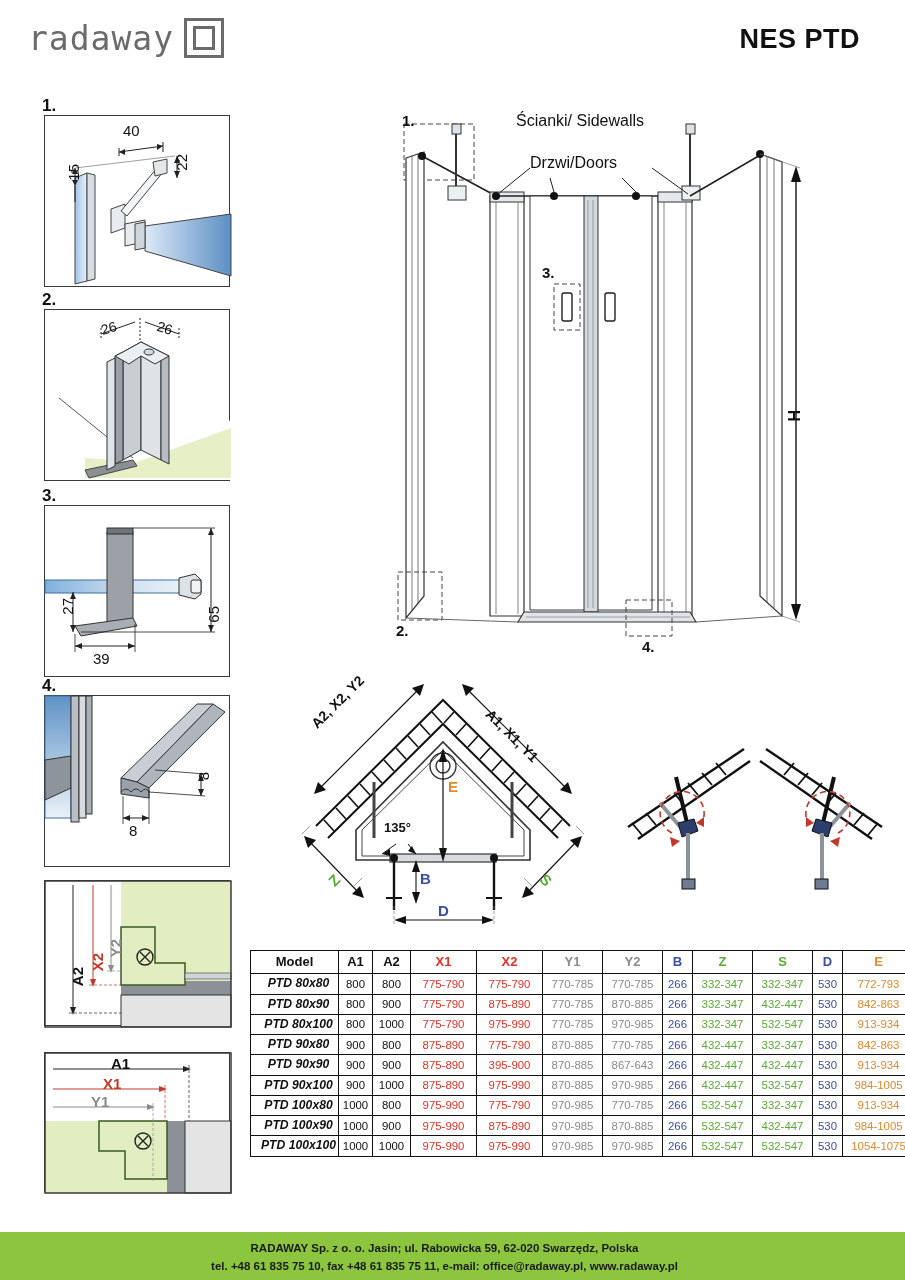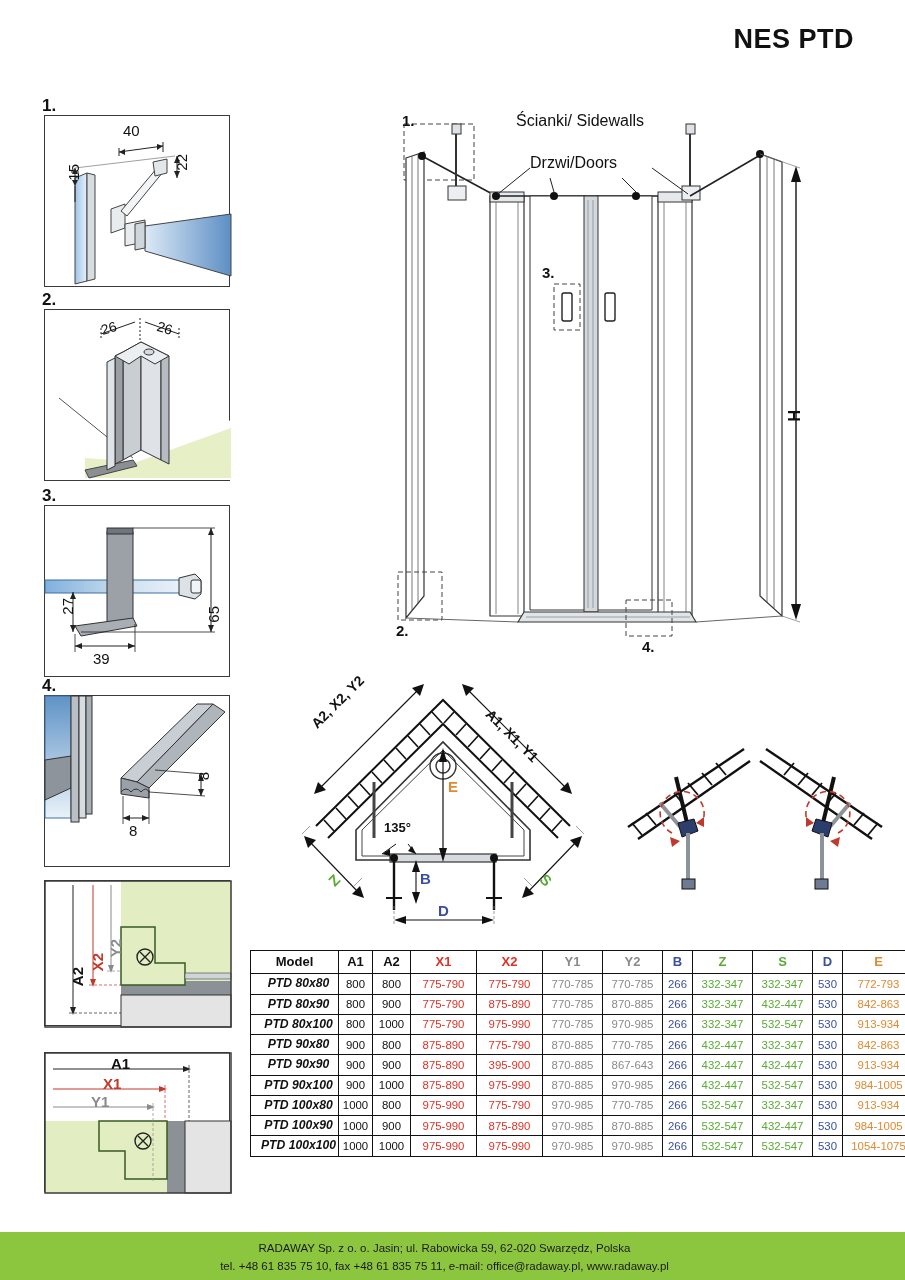--- a/index.html
+++ b/index.html
@@ -8,21 +8,21 @@
     font-family:"Liberation Sans", sans-serif;
     color:#1a1a1a;position:relative;overflow:hidden;
   }
   .page{position:relative;width:905px;height:1280px;}
 
   
   .logo{position:absolute;left:28px;top:18px;display:flex;align-items:center;gap:10px;}
   .logo-word{font-family:"DejaVu Sans Mono", monospace;font-size:33px;letter-spacing:1px;color:#6b6b6b;line-height:1;}
   .logo-mark{width:40px;height:40px;border:3px solid #6b6b6b;display:flex;align-items:center;justify-content:center;box-sizing:border-box;}
   .logo-mark i{display:block;width:22px;height:24px;border:3px solid #6b6b6b;box-sizing:border-box;}
-  .title{position:absolute;right:51px;top:24px;font-size:27px;font-weight:bold;letter-spacing:.5px;color:#111;}
+  .title{position:absolute;right:45px;top:24px;font-size:27px;font-weight:bold;letter-spacing:.5px;color:#111;}
 
   
   .panel{position:absolute;border:1.5px solid #3a3a3a;background:#fff;box-sizing:border-box;}
   .pnum{position:absolute;font-size:17px;font-weight:bold;color:#111;}
 
   .lbl{position:absolute;font-size:13px;color:#111;white-space:nowrap;}
   .lbl.rot{transform-origin:0 0;}
 
   svg{display:block;overflow:visible;}
 
@@ -38,29 +38,35 @@
   tbody td.model{font-weight:bold;font-style:italic;font-size:12.2px;padding-left:8px;}
   .c-red{color:#e03127;}
   .c-gray{color:#8a8a8a;}
   .c-blue{color:#3b4fa0;}
   .c-green{color:#5aab35;}
   .c-orange{color:#e08a31;}
   .c-black{color:#111;}
 
   
   .footer{position:absolute;left:0;top:1232px;width:905px;height:48px;background:#8cc63e;}
-  .footer .ft{position:absolute;left:0;right:16px;text-align:center;color:#1b1b1b;font-size:11.5px;line-height:1.65;}
+  .footer .ft{position:absolute;left:0;right:16px;text-align:center;color:#1b1b1b;font-size:11.5px;line-height:1.65;font-weight:bold;}
   .footer .ft.l1{top:7px;}
   .footer .ft.l2{top:25px;}
 </style>
 </head>
 <body>
 
 <div class="page">
 
+  <div class="logo">
+    <span class="logo-word">radaway</span>
+    <span class="logo-mark">
+        <i></i>
+      </span>
+  </div>
   <div class="title">NES PTD</div>
 
   <div class="pnum" style="left:42px;top:96px;">1.</div>
   <div class="panel" style="left:44px;top:115px;width:186px;height:172px;">
     <svg width="186" height="172" viewBox="0 0 186 172">
       <defs>
         <linearGradient id="g1" x1="0" y1="0" x2="1" y2="0">
           <stop offset="0%" stop-color="#9fc4e8"></stop>
             <stop offset="100%" stop-color="#e8f1fa"></stop>
         </linearGradient>

